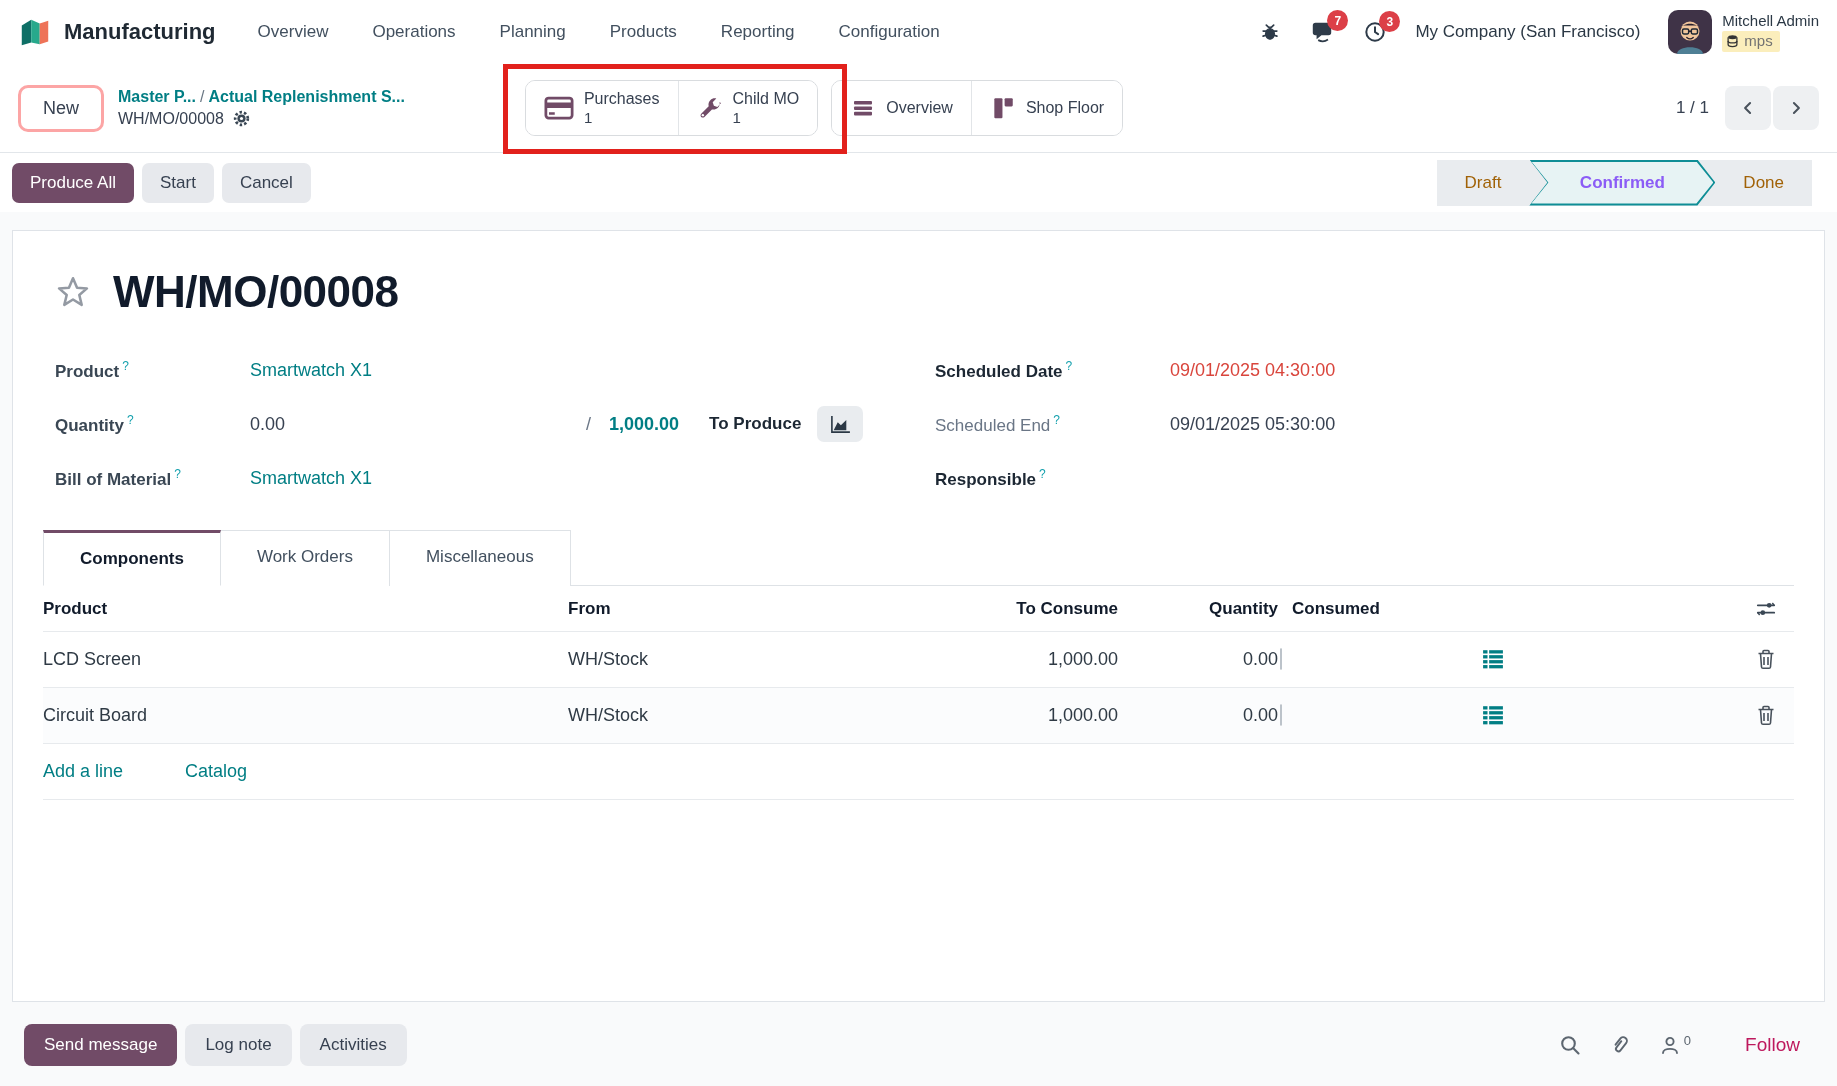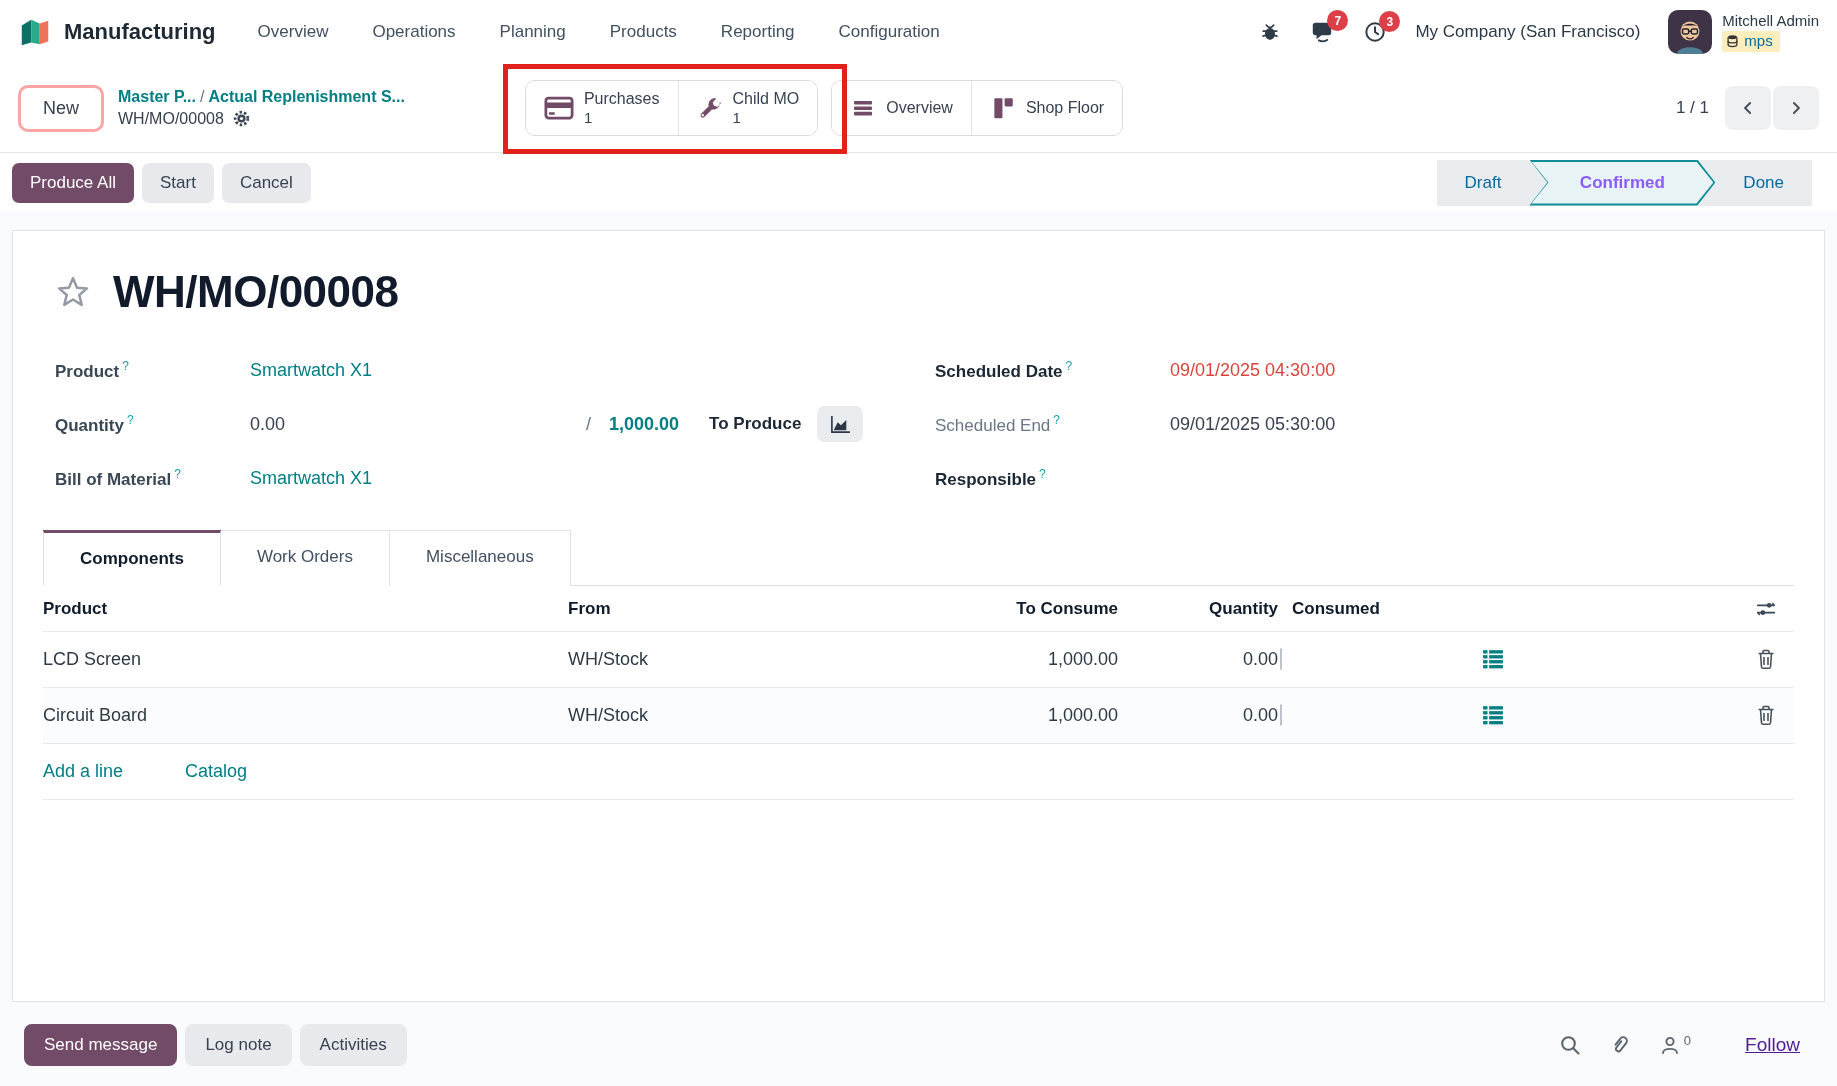--- a/index.html
+++ b/index.html
@@ -17,21 +17,21 @@
   .systray { margin-left:auto; display:flex; align-items:center; gap:28px; }
   .tray-icon { position:relative; display:flex; align-items:center; cursor:pointer; }
   .badge { position:absolute; top:-9px; right:-13px; min-width:21px; height:21px; border-radius:11px;
     background:#dc3f47; color:#fff; font-size:12px; font-weight:700; display:flex; align-items:center;
     justify-content:center; padding:0 4px; }
   .company { font-size:17px; color:#2b3845; }
   .user-box { display:flex; align-items:center; gap:10px; }
   .user-meta { display:flex; flex-direction:column; line-height:1.25; }
   .user-name { font-size:15px; color:#2b3845; }
   .db-chip { display:flex; align-items:center; gap:5px; background:#fbeebc; padding:1px 7px 2px 4px;
-    font-size:15px; color:#0369a1; border-radius:2px; width:max-content; }
+    font-size:15px; color:#737373; border-radius:2px; width:max-content; }
   
   .control-row { height:88px; display:flex; align-items:center; padding:0 18px; background:#fff; }
   .btn-new { border:3px solid #fca5a5; background:#fff; border-radius:10px; padding:10px 22px;
     font-size:18px; color:#374151; cursor:pointer; font-family:inherit; }
   .crumbs { margin-left:14px; line-height:1.35; }
   .crumb-line1 { font-size:16px; font-weight:700; color:#017e84; }
   .crumb-sep { color:#6b7885; font-weight:400; padding:0 4px; }
   .crumb-link { cursor:pointer; }
   .crumb-line2 { font-size:16px; color:#374151; display:flex; align-items:center; gap:8px; }
   .smart-zone { position:relative; display:flex; margin-left:120px; gap:13px; }
@@ -50,21 +50,21 @@
   .pager-btn { width:46px; height:44px; background:#eef0f2; border:none; border-radius:8px;
     display:flex; align-items:center; justify-content:center; cursor:pointer; }
   
   .subheader { height:60px; border-top:1px solid #e2e6ea; display:flex; align-items:center;
     padding:0 25px 0 12px; background:#fff; }
   .btn { font-family:inherit; font-size:17px; border:none; border-radius:7px; padding:10px 18px; cursor:pointer; }
   .btn-primary { background:#714b67; color:#fff; }
   .btn-secondary { background:#e7e9ed; color:#374151; }
   .action-left { display:flex; gap:8px; }
   .statusbar { margin-left:auto; display:flex; align-items:stretch; background:#e9ecef; height:46px; }
-  .step { display:flex; align-items:center; padding:0 28px; font-size:17px; color:#0369a1; cursor:pointer; }
+  .step { display:flex; align-items:center; padding:0 28px; font-size:17px; color:#a16207; cursor:pointer; }
   .step-active { position:relative; padding:0; background:#0f8e96; color:#8b5cf6;
     clip-path:polygon(0 0, calc(100% - 18px) 0, 100% 50%, calc(100% - 18px) 100%, 0 100%, 18px 50%); }
   .step-active-inner { position:absolute; inset:2px;
     clip-path:polygon(0 0, calc(100% - 17px) 0, 100% 50%, calc(100% - 17px) 100%, 0 100%, 17px 50%);
     background:#e7f3f4; display:flex; align-items:center; justify-content:center;
     font-weight:700; padding:0 34px; }
   
   .content { background:#f9fafb; height:874px; padding:18px 12px 0 12px; }
   .sheet { background:#fff; border:1px solid #dfe3e8; height:772px; padding:36px 30px 0 30px; }
   .title-row { display:flex; align-items:center; gap:22px; padding-left:12px; }
@@ -110,21 +110,21 @@
   .icon-btn { background:none; border:none; cursor:pointer; padding:4px; }
   .addline-row { display:flex; gap:62px; align-items:center; height:56px; padding-left:0;
     border-bottom:1px solid #e7eaed; }
   .addline-row .link { font-size:18px; }
   
   .chatter { display:flex; align-items:center; margin-top:22px; padding:0 25px 0 12px; }
   .chatter .btn { padding:11px 20px; border-radius:8px; }
   .chatter-left { display:flex; gap:8px; }
   .chatter-right { margin-left:auto; display:flex; align-items:center; gap:26px; }
   .follower-cnt { font-size:13px; color:#5d6670; vertical-align:super; }
-  .follow-lbl { font-size:19px; color:#4c1d95; margin-left:28px; cursor:pointer;text-decoration:underline; }
+  .follow-lbl { font-size:19px; color:#be185d; margin-left:28px; cursor:pointer; }
   svg { display:block; }
 </style>
 </head>
 <body>
 
 <div class="navbar">
   <div class="brand">
     <span>
       <svg width="34" height="34" viewBox="0 0 36 36">
         <path d="M4 11 L14 5 V29 L4 32 Z" fill="#0e6f66"></path>

